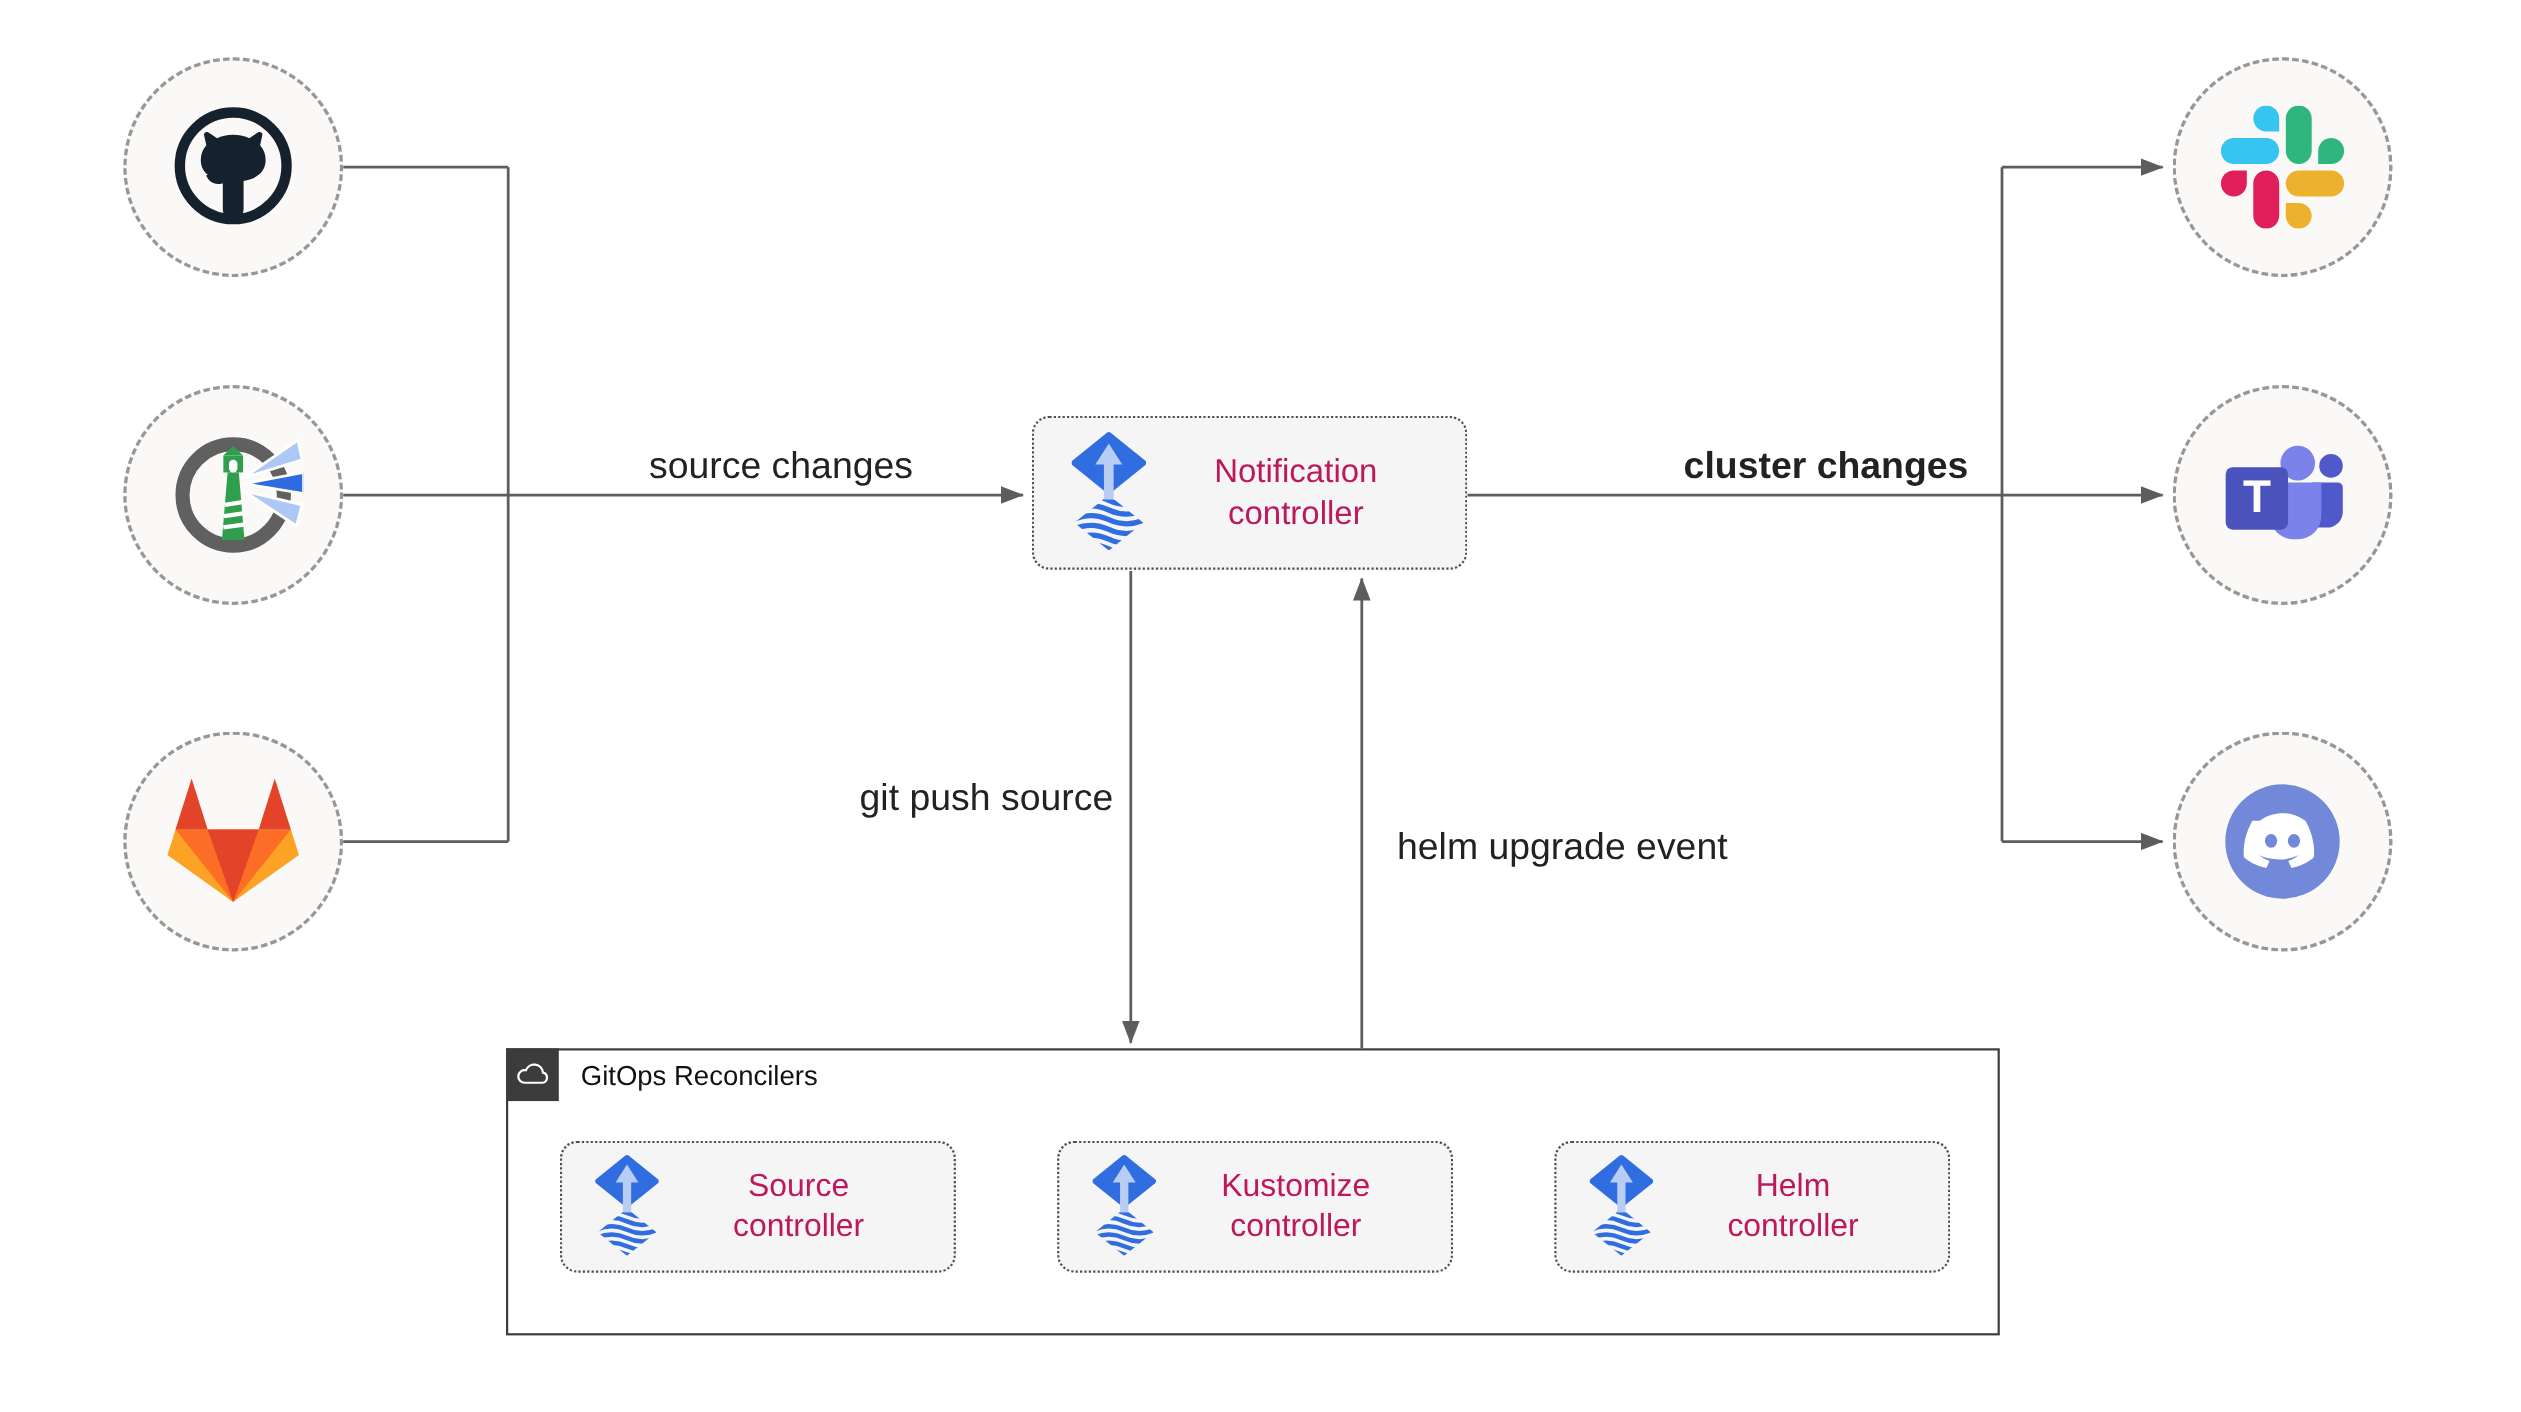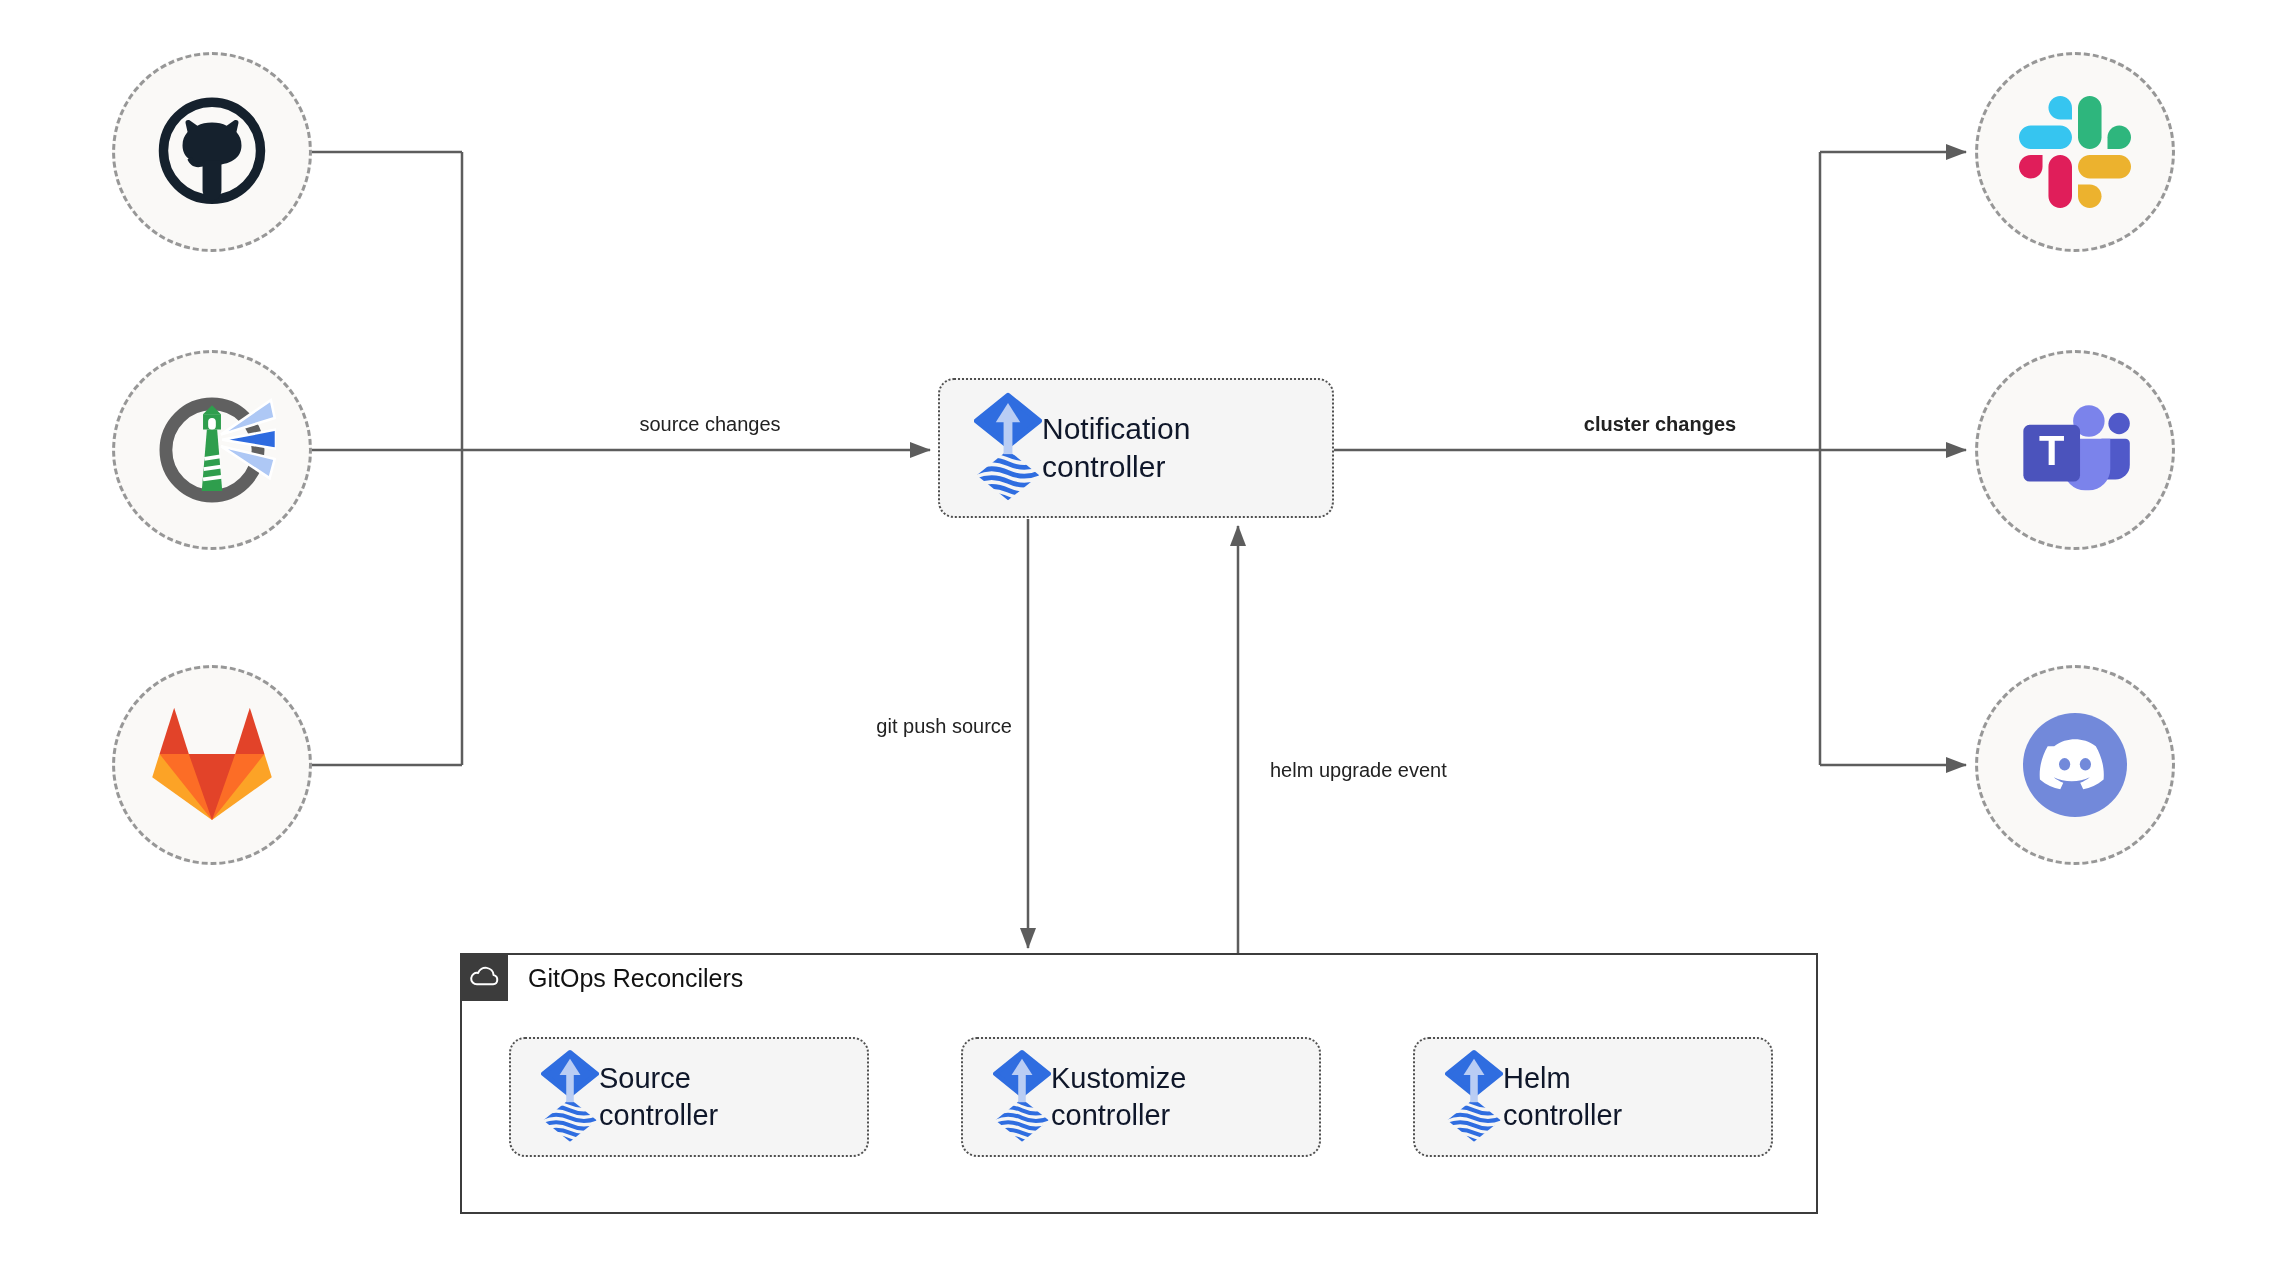--- a/index.html
+++ b/index.html
@@ -7,25 +7,25 @@
           font-family:"Liberation Sans",sans-serif;color:#1c1c1c;overflow:hidden;}
   .connectors{position:absolute;left:0;top:0;width:2292px;height:1284px;}
 
   .circle-node{position:absolute;width:200px;height:200px;border-radius:50%;
     background:#faf9f7;border:3px dashed #979797;box-sizing:border-box;
     display:flex;align-items:center;justify-content:center;}
 
   .ctrl-box{position:absolute;background:#f5f5f5;border:2px dotted #4f4f4f;
     border-radius:16px;box-sizing:border-box;display:flex;align-items:center;}
   .ctrl-box .node-icon{flex:0 0 auto;}
-  .node-label{flex:1 1 auto;white-space:pre-line;
-    font-size:29px;line-height:1.28;color:#0f172a;}
+  .node-label{flex:1 1 auto;text-align:center;white-space:pre-line;
+    font-size:29px;line-height:1.28;color:#be185d;}
   #notification-box .node-label{font-size:30px;}
 
-  .edge-label{position:absolute;font-size:20px;color:#222;white-space:nowrap;}
+  .edge-label{position:absolute;font-size:34px;color:#222;white-space:nowrap;}
 
   .group-box{position:absolute;left:460px;top:953px;width:1358px;height:261px;
     background:#ffffff;border:2px solid #3c3c3c;box-sizing:border-box;text-decoration:underline;}
   .group-header{position:absolute;left:-2px;top:-2px;width:48px;height:48px;
     background:#3c3c3c;display:flex;align-items:center;justify-content:center;}
   .group-title{position:absolute;left:66px;top:0;height:46px;line-height:46px;
     font-size:25px;color:#111;white-space:nowrap;}
 </style>
 </head>
 <body>

